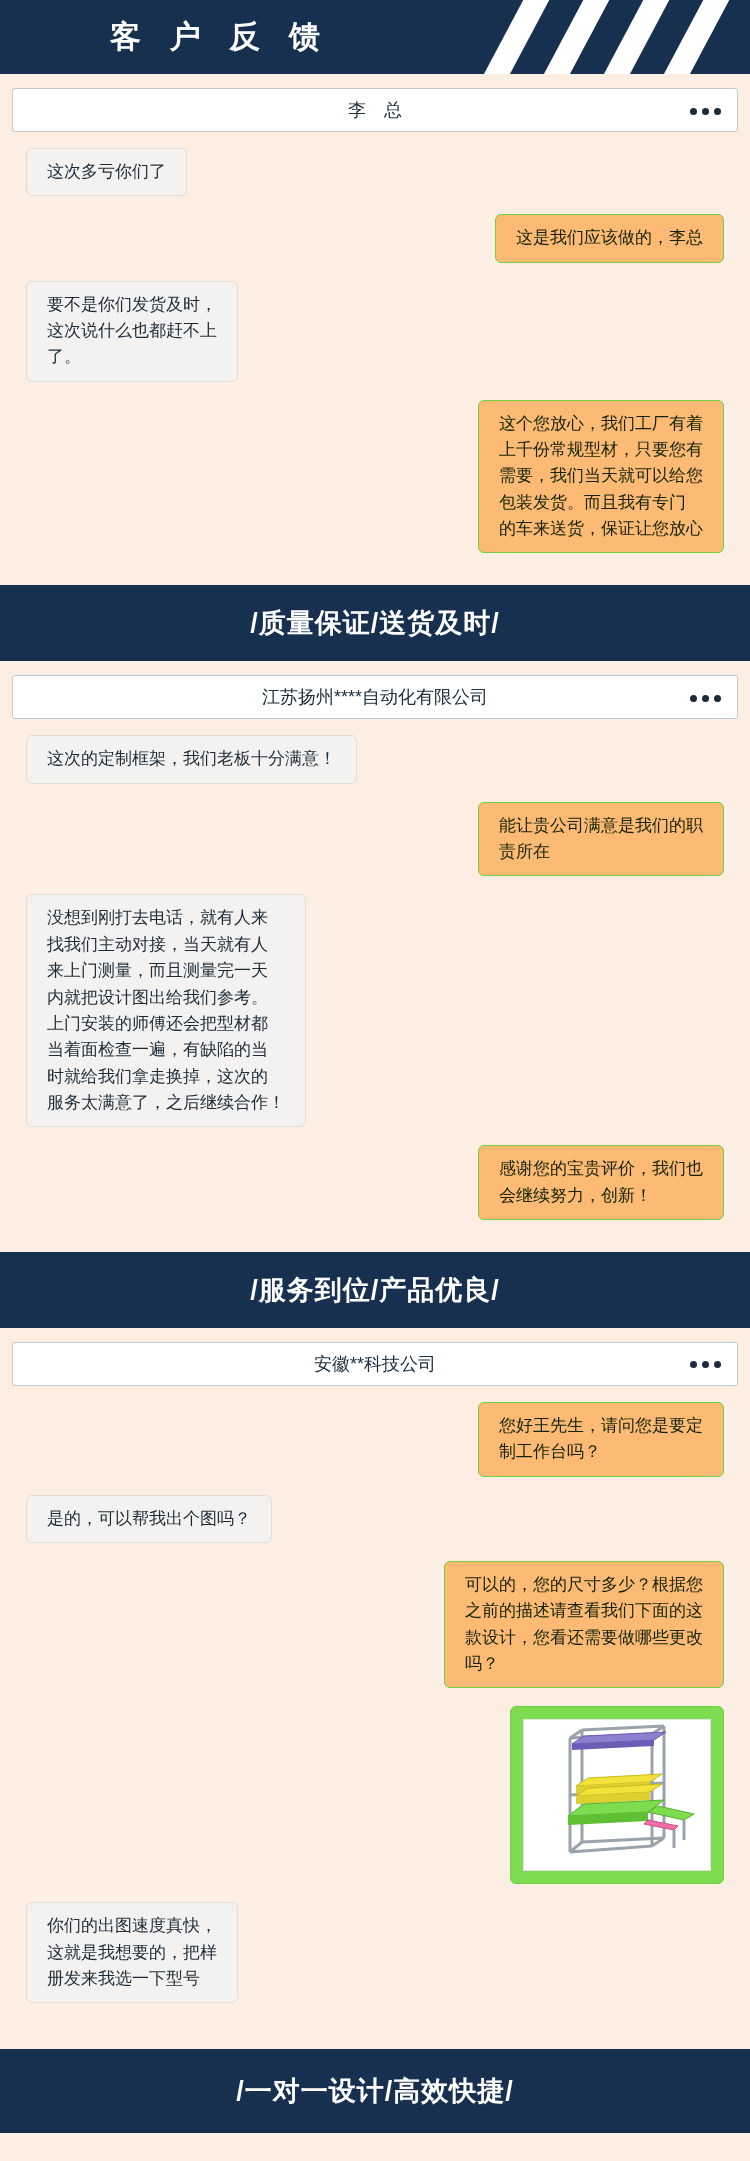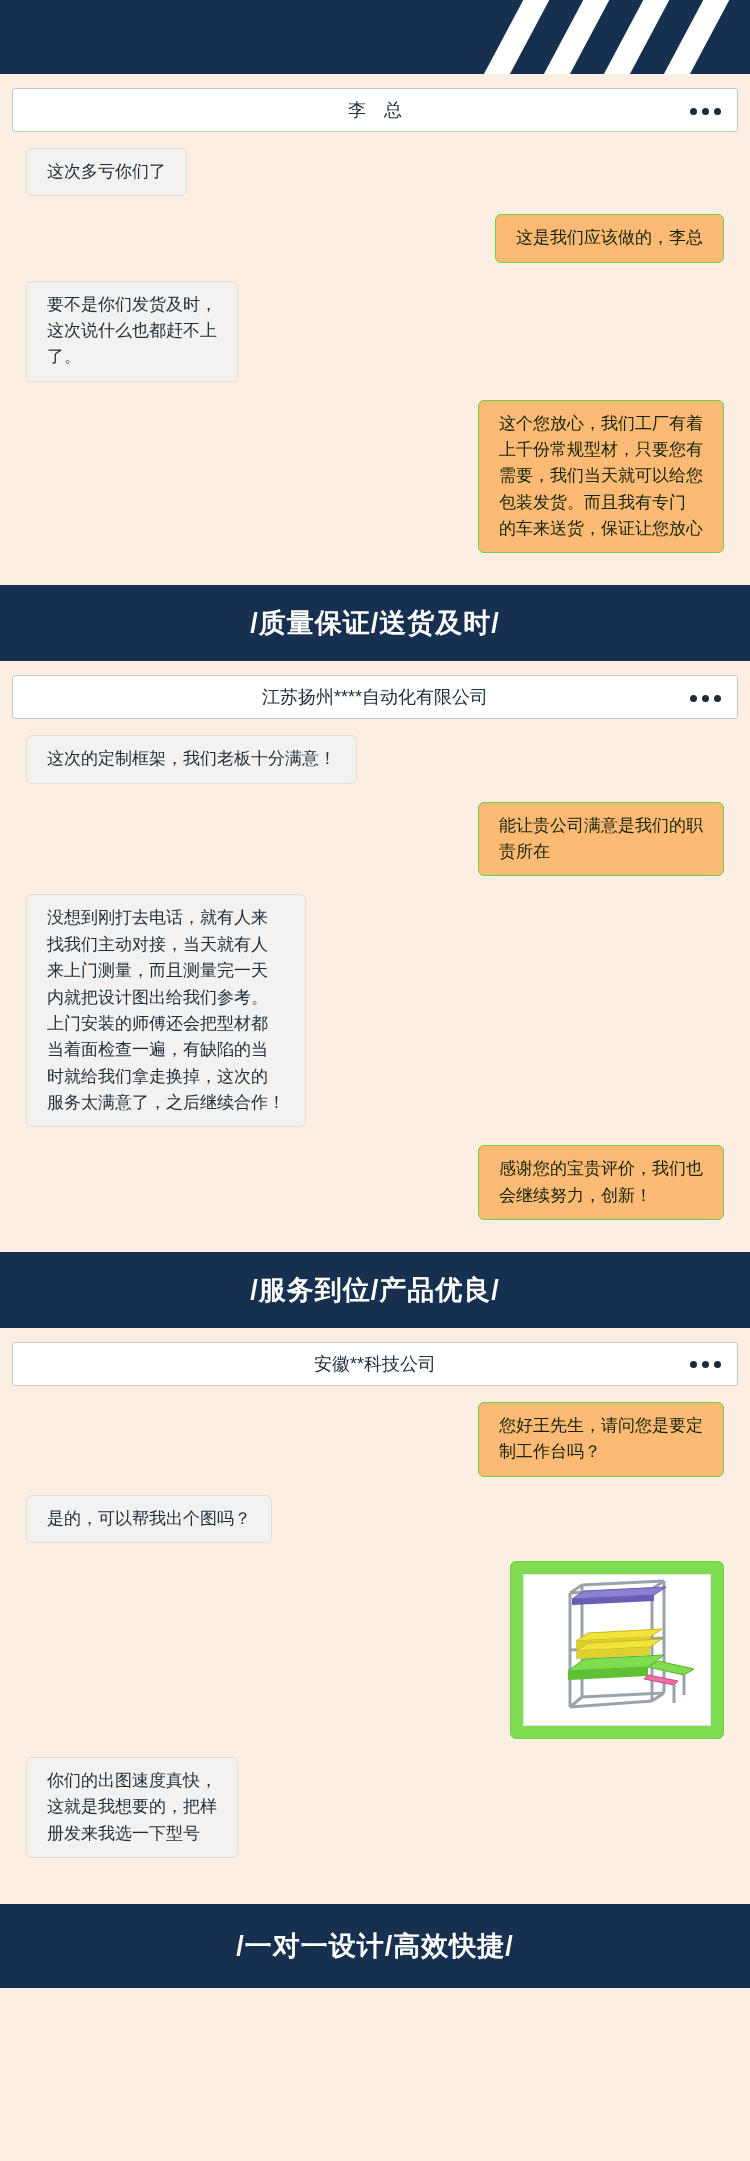--- a/index.html
+++ b/index.html
@@ -151,20 +151,21 @@
     letter-spacing: 1px;
   }
   .slogan.last { margin-top: 18px; height: 84px; }
 </style>
 </head>
 <body>
 
 <div class="page">
 
   <div class="top-banner">
+    <div class="title">客 户 反 馈</div>
     <span class="stripe s1"></span>
     <span class="stripe s2"></span>
     <span class="stripe s3"></span>
     <span class="stripe s4"></span>
   </div>
 
   <div class="card">
     <div class="card-head">
       <div class="name">李　总</div>
       <div class="dots">
@@ -242,20 +243,26 @@
           <i></i>
         </div>
     </div>
     <div class="thread">
       <div class="row right">
         <div class="bubble out">您好王先生，请问您是要定
 制工作台吗？</div>
       </div>
       <div class="row left">
         <div class="bubble in">是的，可以帮我出个图吗？</div>
+      </div>
+      <div class="row right">
+        <div class="bubble out wide">可以的，您的尺寸多少？根据您
+之前的描述请查看我们下面的这
+款设计，您看还需要做哪些更改
+吗？</div>
       </div>
       <div class="row right">
         <div class="img-bubble">
           <div class="img-frame">
             <svg viewBox="0 0 186 150" width="186" height="150" aria-hidden="true">
 
               <g stroke="#9aa3ab" stroke-width="3" fill="none">
                 <path d="M46 18 L46 132"></path>
                 <path d="M128 14 L128 126"></path>
                 <path d="M58 10 L58 122"></path>

